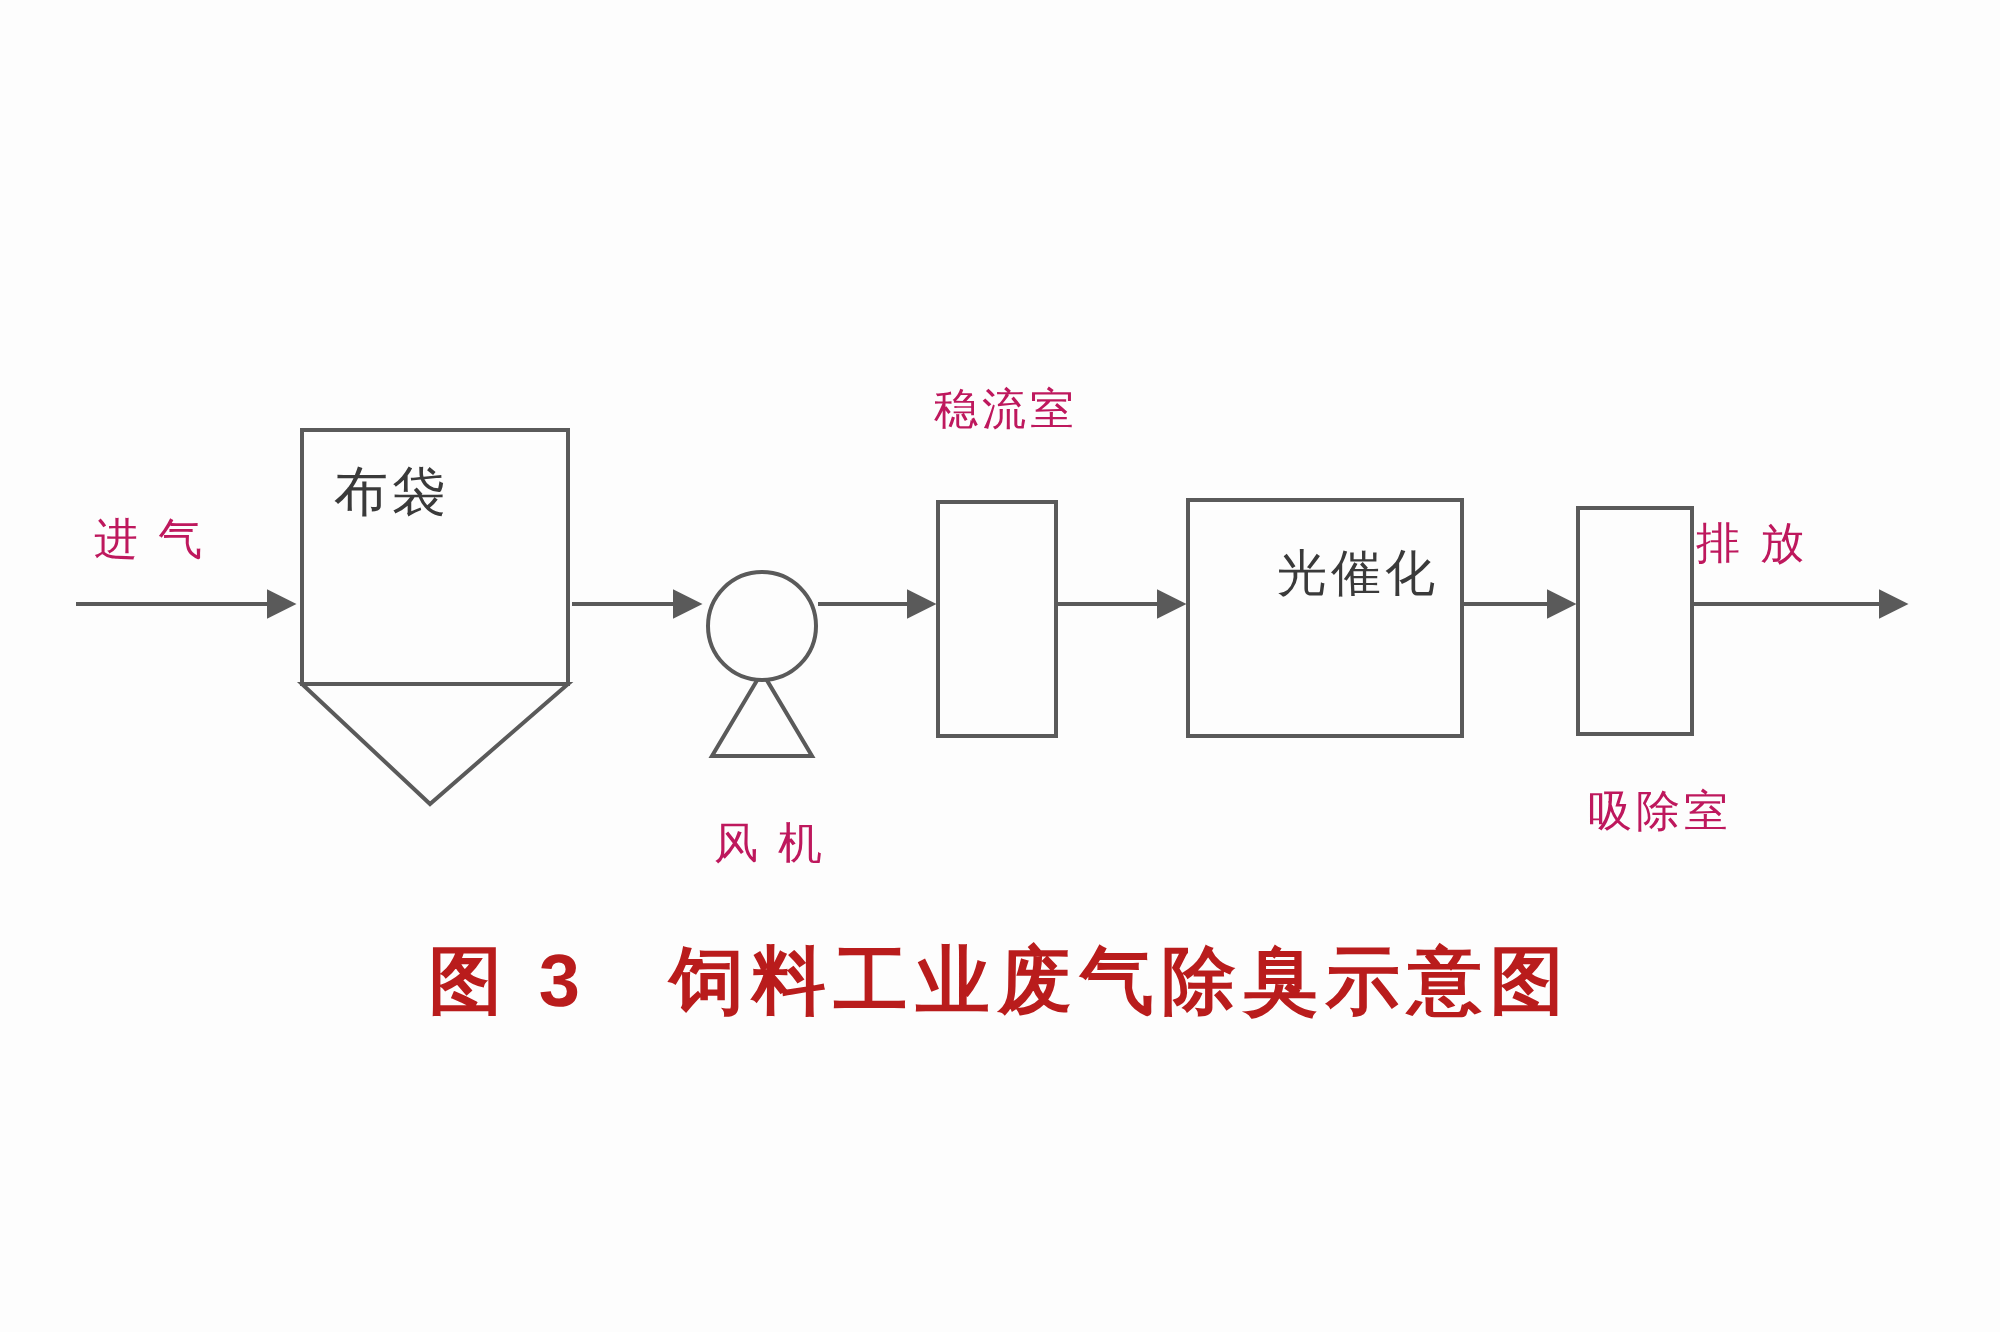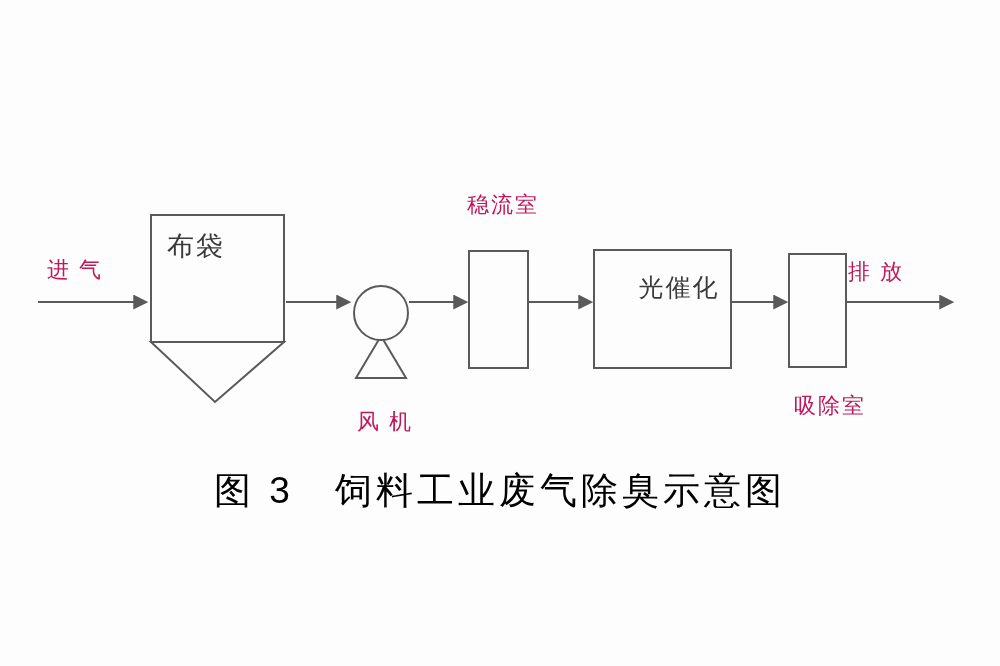--- a/index.html
+++ b/index.html
@@ -47,23 +47,23 @@
   }
   .box-label.centered {
     transform: translateX(-50%);
     text-align: center;
   }
   .caption {
     position: absolute;
     left: 500px;
     top: 466px;
     transform: translateX(-50%);
-    color: #000000;
+    color: #b91c1c;
     font-size: 37px;
-    font-weight: normal;
+    font-weight: bold;
     letter-spacing: 4px;
     white-space: nowrap;
   }
 </style>
 </head>
 <body>
 
 <div class="canvas">
 
   <svg class="diagram-svg" viewBox="0 0 1000 666" xmlns="http://www.w3.org/2000/svg">

